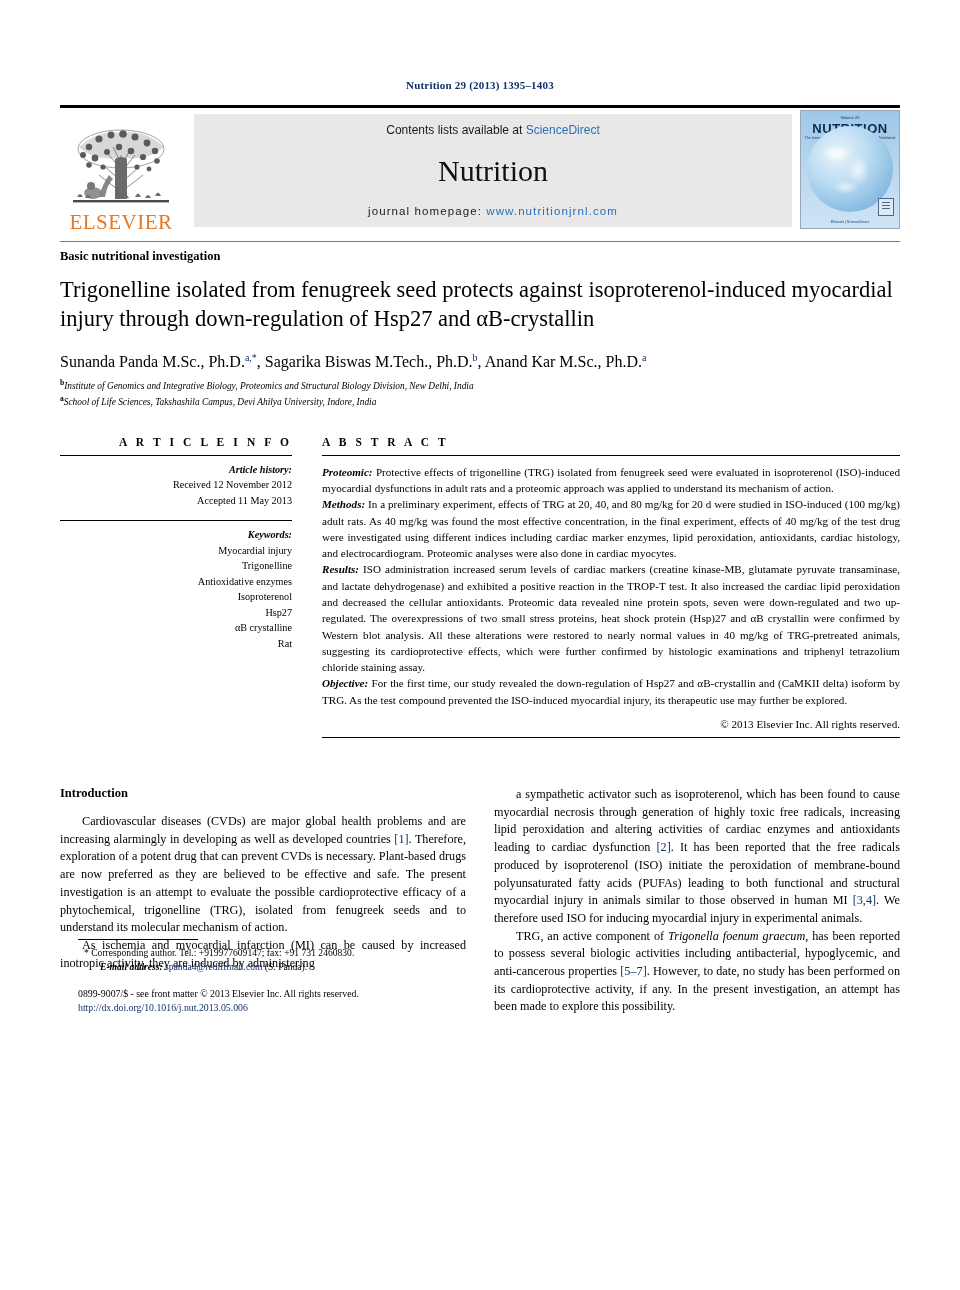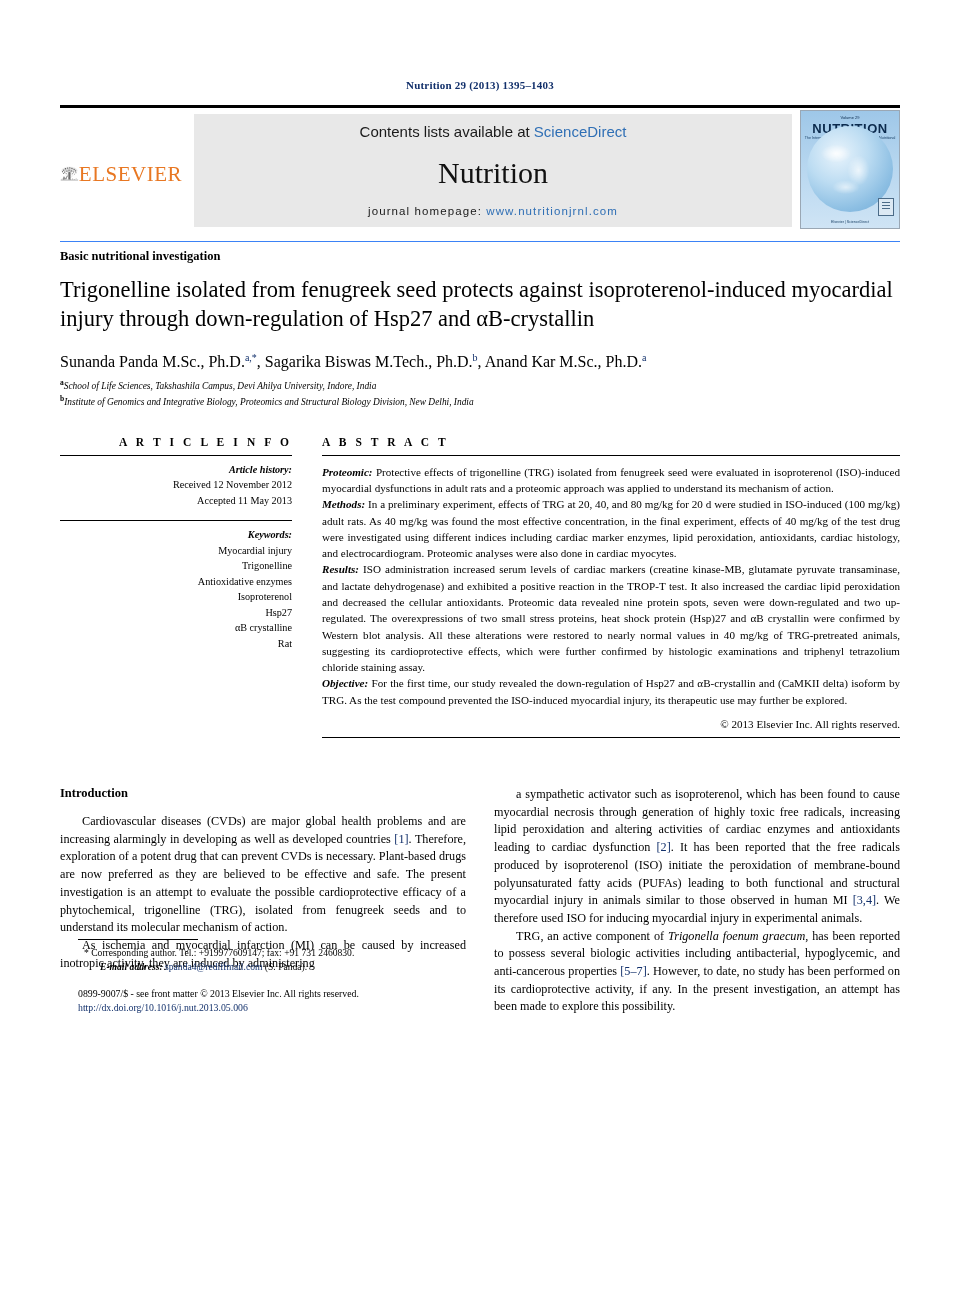--- a/index.html
+++ b/index.html
@@ -31,21 +31,21 @@
     margin-top: 14px;
     border-top: 3px solid #000;
     display: flex;
     align-items: stretch;
     height: 128px;
   }
   .elsevier-logo {
     width: 122px;
     flex: 0 0 122px;
     display: flex;
-    flex-direction: row;
+    flex-direction: column;
     align-items: center;
     justify-content: flex-end;
     padding-top: 6px;
   }
   .tree-svg { display: block; }
   .elsevier-word {
     font-family: "Liberation Serif", serif;
     font-size: 21px;
     letter-spacing: 0.5px;
     color: #e87722;
@@ -57,21 +57,21 @@
     background: #e8e8e8;
     margin: 6px 8px 6px 12px;
     display: flex;
     flex-direction: column;
     align-items: center;
     justify-content: space-between;
     padding: 9px 0 10px 0;
   }
   .contents-line {
     font-family: "Liberation Sans", sans-serif;
-    font-size: 15px;
+    font-size: 12px;
     color: #1a1a1a;
   }
   .contents-line .sd { color: #2f6fb5; }
   .journal-name {
     font-family: "Liberation Serif", serif;
     font-size: 30px;
     color: #111;
     line-height: 1;
   }
   .homepage-line {
@@ -343,22 +343,22 @@
       <div class="cover-foot">Elsevier | ScienceDirect</div>
     </div>
   </div>
 
   <div class="section-type">Basic nutritional investigation</div>
 
   <h1 class="article-title">Trigonelline isolated from fenugreek seed protects against isoproterenol-induced myocardial injury through down-regulation of Hsp27 and αB-crystallin</h1>
 
   <div class="authors"><span>Sunanda Panda M.Sc., Ph.D.</span><sup>a,*</sup>, <span>Sagarika Biswas M.Tech., Ph.D.</span><sup>b</sup>, <span>Anand Kar M.Sc., Ph.D.</span><sup>a</sup></div>
   <div class="affiliations">
+      <div><sup>b</sup>Institute of Genomics and Integrative Biology, Proteomics and Structural Biology Division, New Delhi, India</div>
       <div><sup>a</sup>School of Life Sciences, Takshashila Campus, Devi Ahilya University, Indore, India</div>
-      <div><sup>b</sup>Institute of Genomics and Integrative Biology, Proteomics and Structural Biology Division, New Delhi, India</div>
     </div>
 
   <div class="info-abstract">
 
     <div class="col-info">
       <div class="hdr-caps">A R T I C L E   I N F O</div>
       <div class="rule"></div>
       <div class="info-block">
         <div class="info-label">Article history:</div>
         <div id="history-lines">

